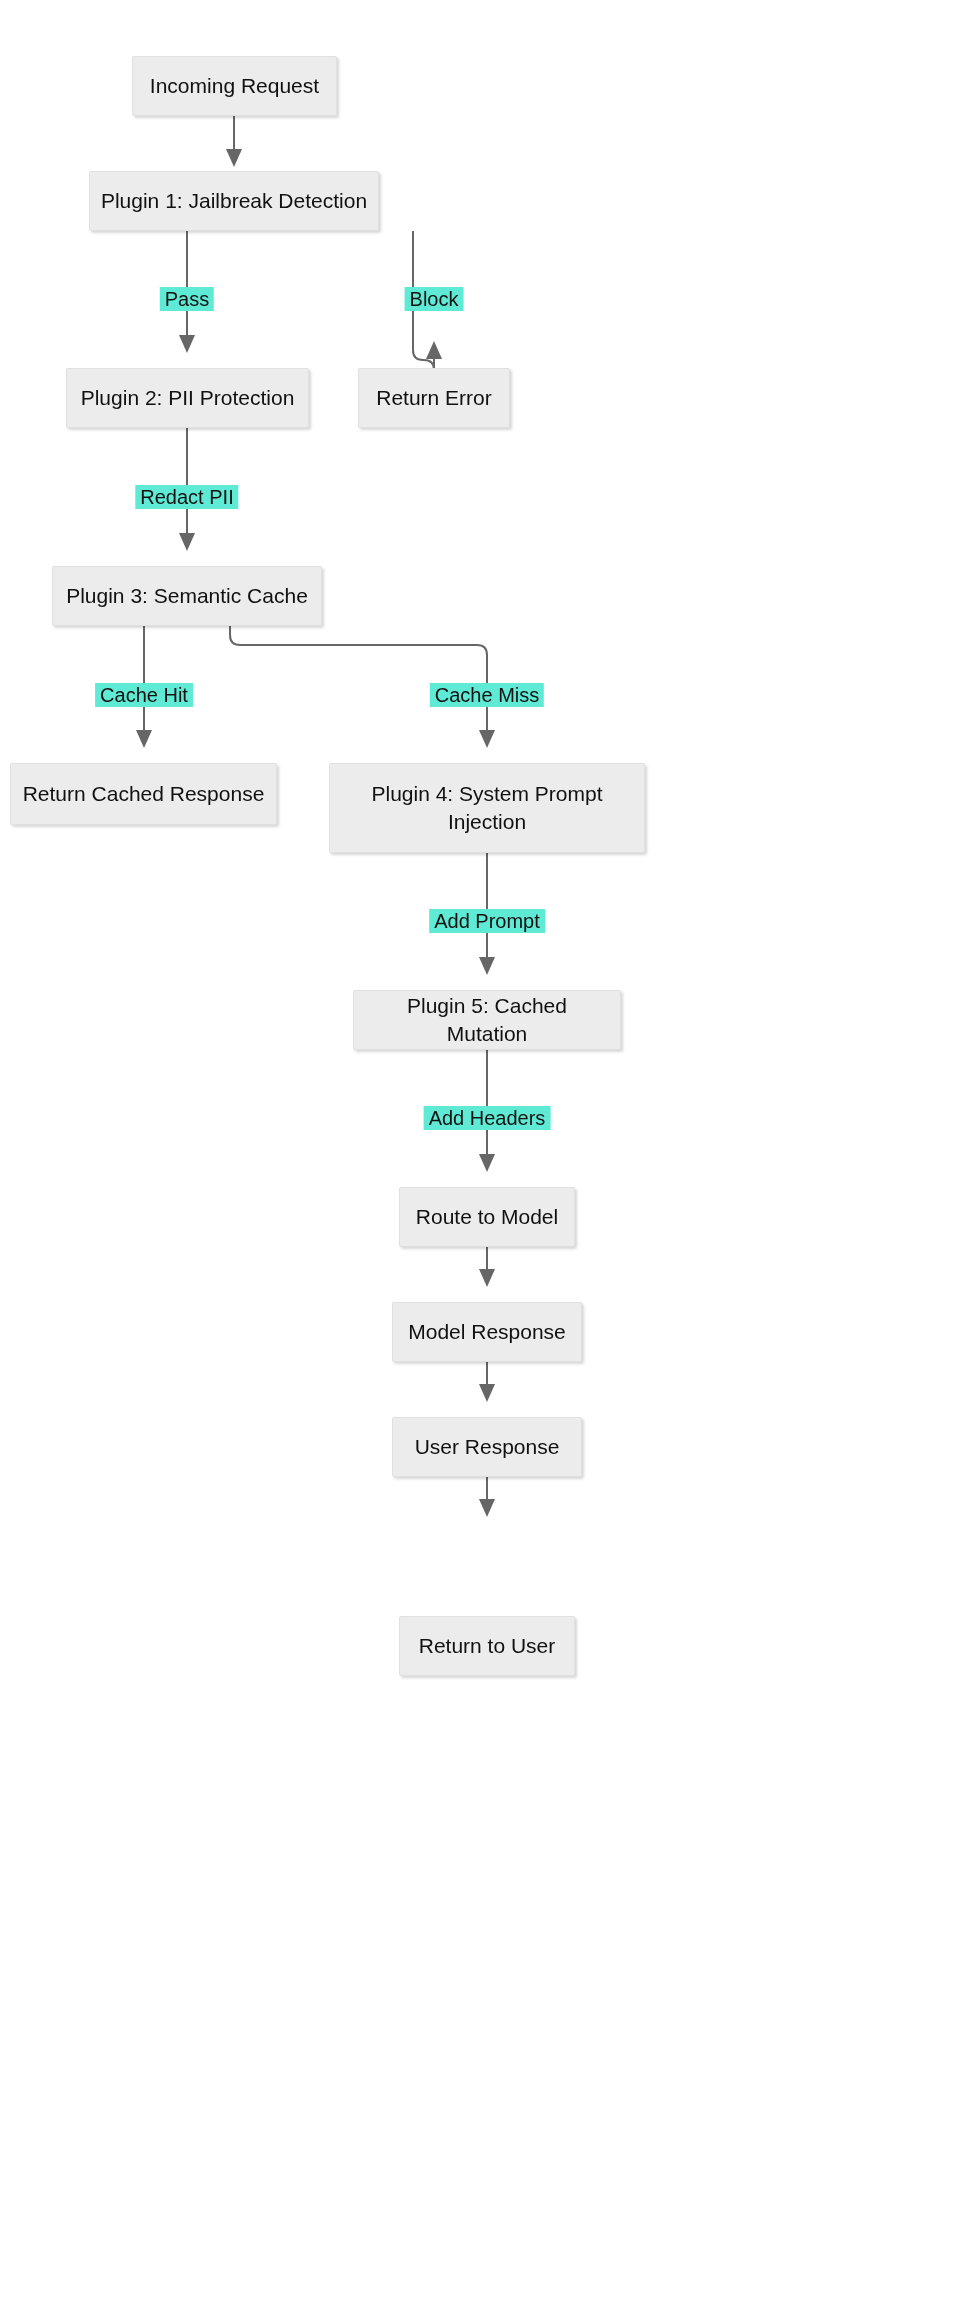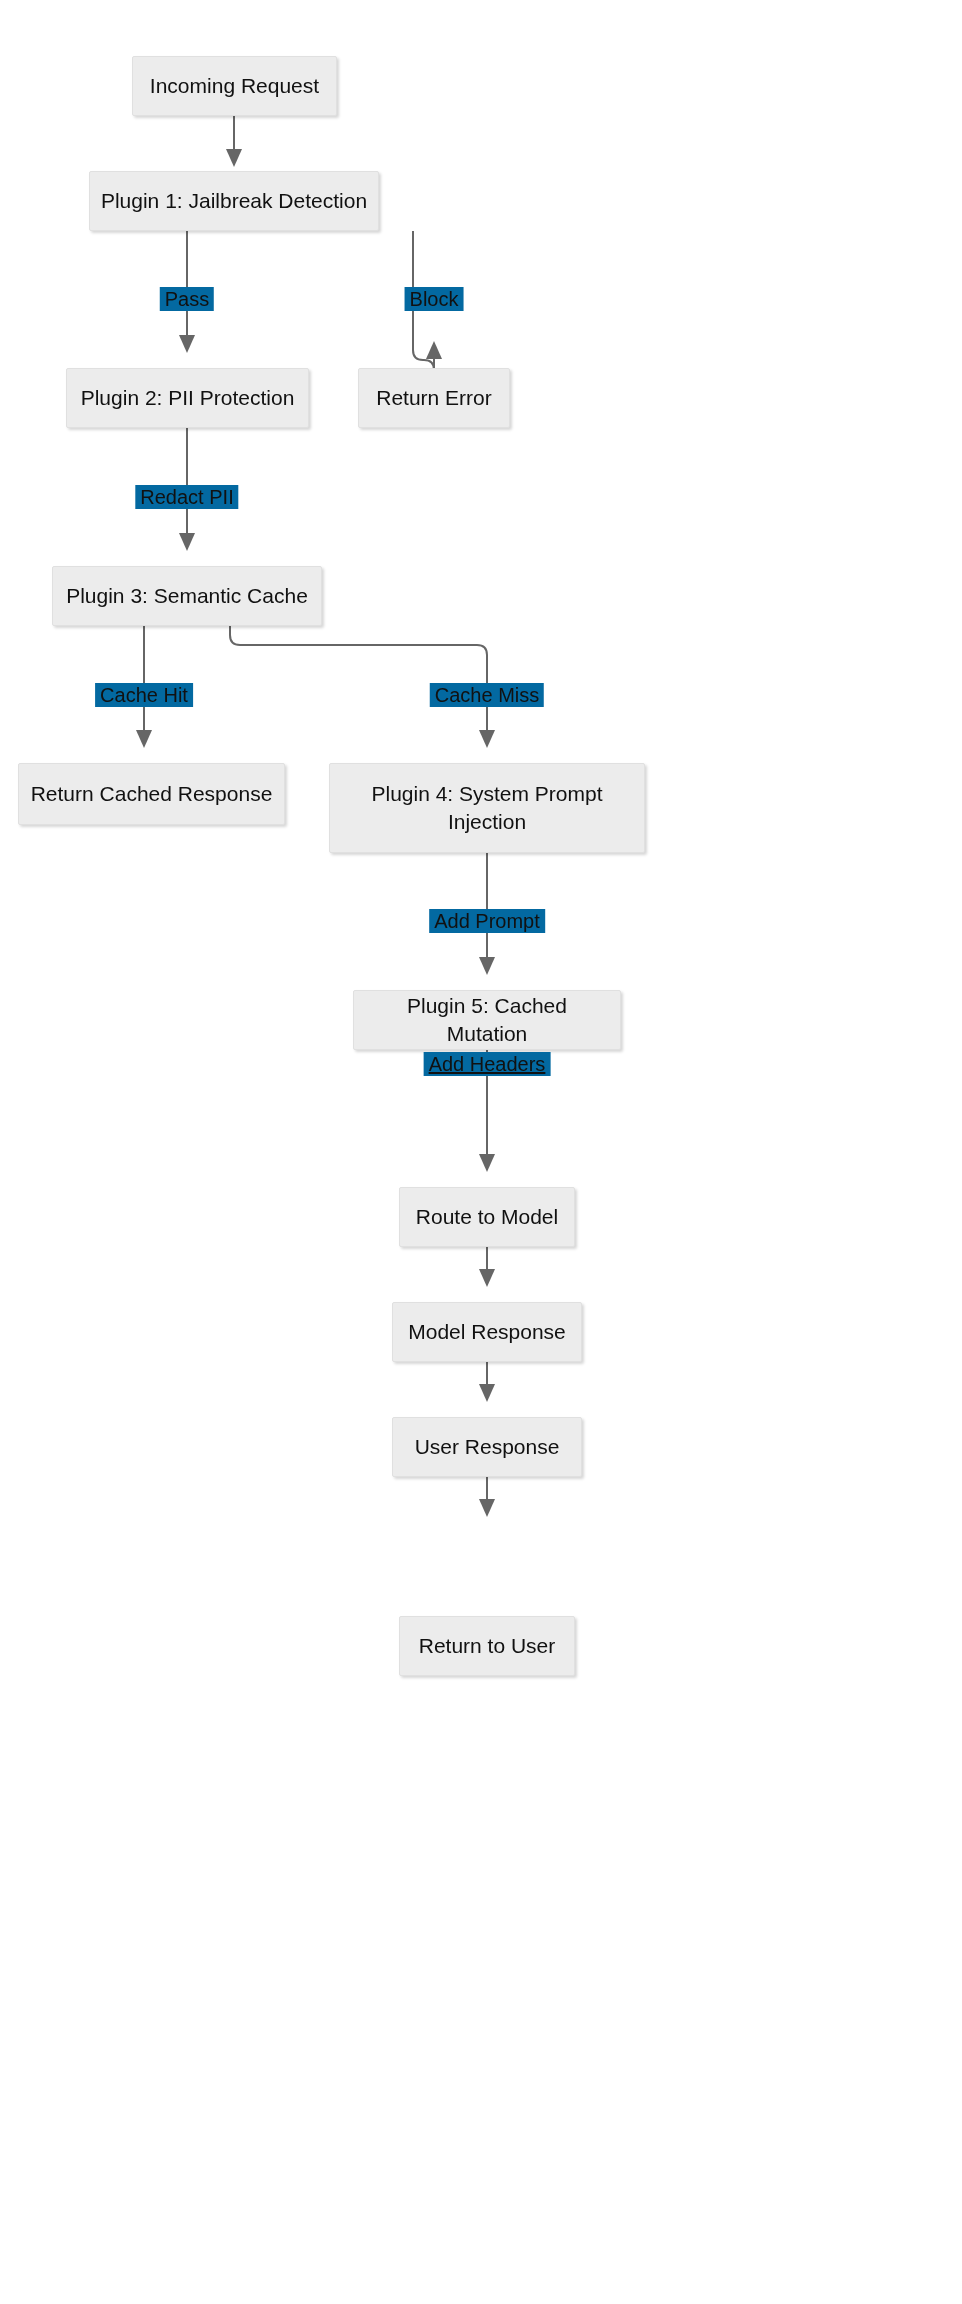--- a/index.html
+++ b/index.html
@@ -43,21 +43,21 @@
     z-index: 2;
   }
   .node-label {
     display: block;
     width: 100%;
     white-space: pre-line;
   }
   .edge-label {
     position: absolute;
     transform: translate(-50%, -50%);
-    background: #0369a1;
+    background: #5eead4;
     color: #111111;
     font-size: 20px;
     line-height: 1;
     padding: 2px 5px;
     white-space: nowrap;
     z-index: 3;
   }
 </style>
 </head>
 <body>
@@ -94,21 +94,21 @@
       </div>
       <div class="node" style="left: 66px; top: 328px; width: 243px; height: 60px; align-items: center;">
         <span class="node-label">Plugin 2: PII Protection</span>
       </div>
       <div class="node" style="left: 358px; top: 328px; width: 152px; height: 60px;">
         <span class="node-label">Return Error</span>
       </div>
       <div class="node" style="left: 52px; top: 526px; width: 270px; height: 60px;">
         <span class="node-label">Plugin 3: Semantic Cache</span>
       </div>
-      <div class="node" style="left: 18px; top: 723px; width: 267px; height: 62px; justify-content: flex-end;">
+      <div class="node" style="left: 10px; top: 723px; width: 267px; height: 62px; justify-content: flex-end;">
         <span class="node-label">Return Cached Response</span>
       </div>
       <div class="node" style="left: 329px; top: 723px; width: 316px; height: 90px;">
         <span class="node-label">Plugin 4: System Prompt
 Injection</span>
       </div>
       <div class="node" style="left: 353px; top: 950px; width: 268px; height: 60px;">
         <span class="node-label">Plugin 5: Cached Mutation</span>
       </div>
       <div class="node" style="left: 399px; top: 1147px; width: 176px; height: 60px;">
@@ -124,16 +124,16 @@
         <span class="node-label">Return to User</span>
       </div>
     </div>
   <div id="edge-labels-group">
       <div class="edge-label" style="left: 187px; top: 259px;">Pass</div>
       <div class="edge-label" style="left: 434px; top: 259px;">Block</div>
       <div class="edge-label" style="left: 187px; top: 457px;">Redact PII</div>
       <div class="edge-label" style="left: 144px; top: 655px;">Cache Hit</div>
       <div class="edge-label" style="left: 487px; top: 655px;">Cache Miss</div>
       <div class="edge-label" style="left: 487px; top: 881px;">Add Prompt</div>
-      <div class="edge-label" style="left: 487px; top: 1024px; text-decoration: underline;">Add Headers</div>
+      <div class="edge-label" style="left: 487px; top: 1078px;">Add Headers</div>
     </div>
 
 </div>
 
 </body></html>

